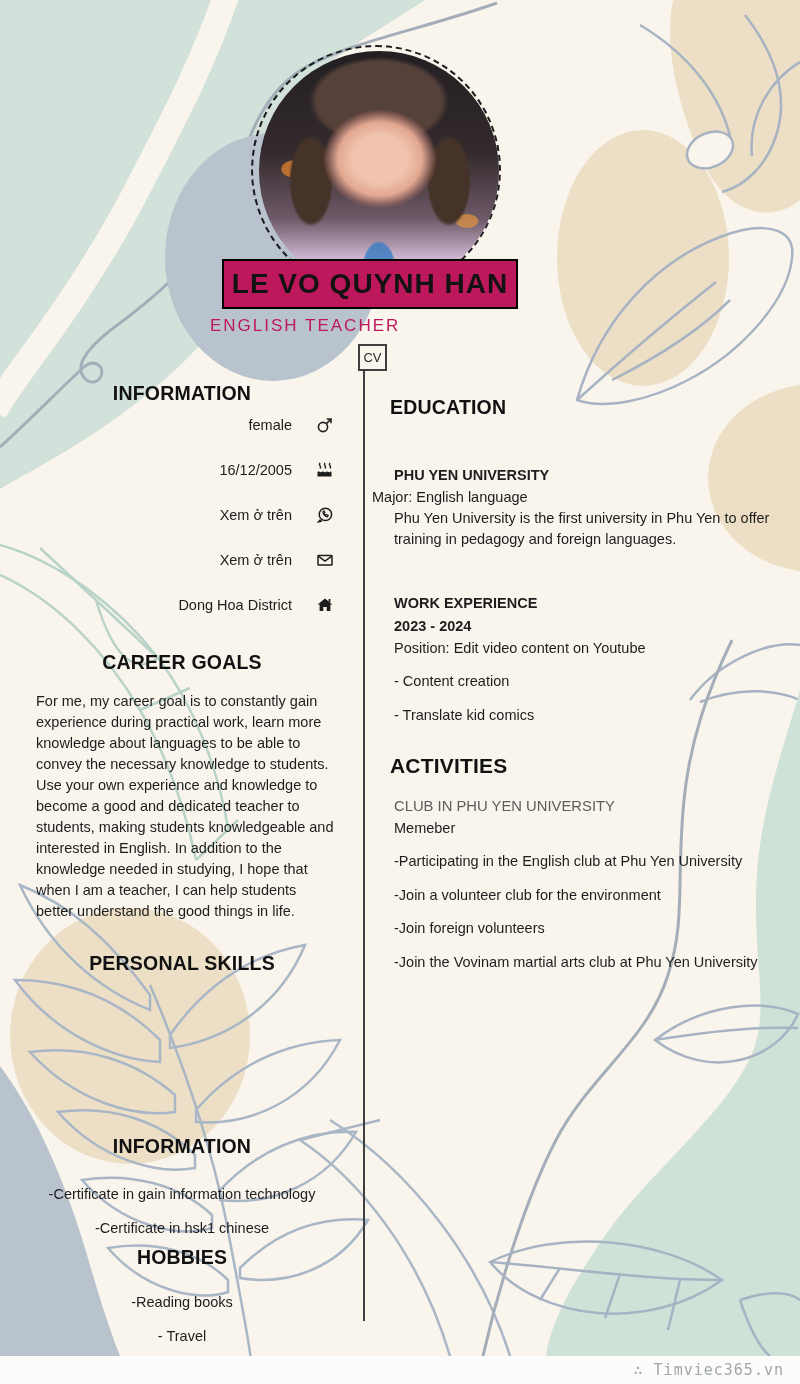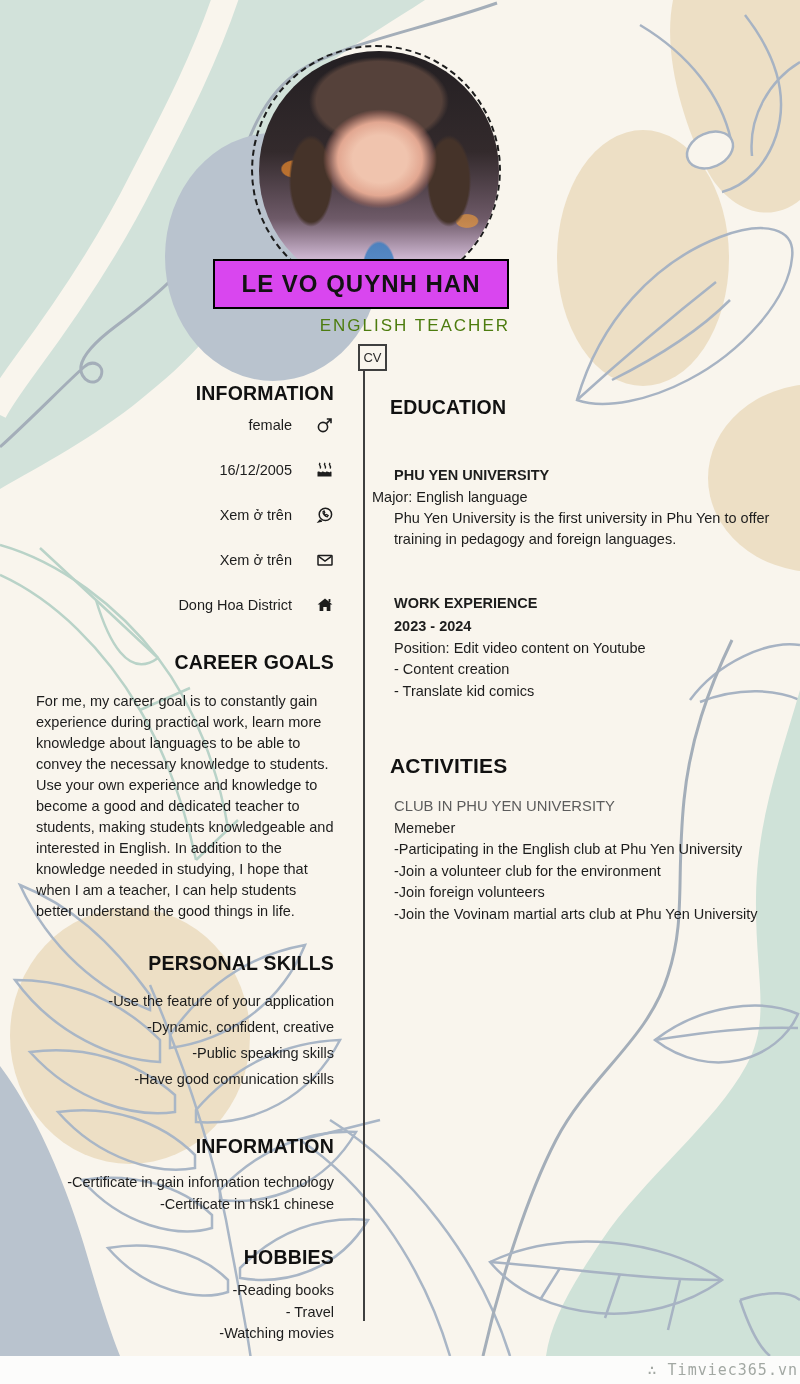--- a/index.html
+++ b/index.html
@@ -21,53 +21,53 @@
       radial-gradient(26px 46px at 120px 220px, rgba(63,127,193,.85) 0 60%, transparent 66%),
       radial-gradient(62px 54px at 121px 108px, #f0c4ae 0 44%, #e2a791 68%, rgba(150,100,90,.55) 86%, transparent 92%),
       radial-gradient(92px 58px at 120px 50px, #55413a 0 68%, transparent 76%),
       radial-gradient(30px 62px at 52px 130px, #453329 0 66%, transparent 74%),
       radial-gradient(30px 62px at 190px 130px, #453329 0 66%, transparent 74%),
       radial-gradient(22px 14px at 36px 118px, rgba(214,126,44,.8) 0 58%, transparent 66%),
       radial-gradient(18px 11px at 208px 170px, rgba(228,150,62,.7) 0 58%, transparent 66%),
       linear-gradient(180deg, #231f22 0%, #332a2c 42%, #6e5a68 70%, #ccb4cf 86%, #e9dcee 100%);
   }
 
-  .name-plate { position:absolute; left:213px; top:259px; width:296px; height:50px; z-index:3;
-    background:#d946ef; border:2px solid #000; display:flex; align-items:center; justify-content:center;
-    font-size:24px; font-weight:bold; letter-spacing:1px; color:#121212; }
+  .name-plate { position:absolute; left:222px; top:259px; width:296px; height:50px; z-index:3;
+    background:#be185d; border:2px solid #000; display:flex; align-items:center; justify-content:center;
+    font-size:28px; font-weight:bold; letter-spacing:1px; color:#121212; }
   .subtitle { position:absolute; left:210px; top:317px; width:300px; height:15px; z-index:3;
-    overflow:hidden; text-align:right; font-size:17px; letter-spacing:2px; color:#4d7c0f;
+    overflow:hidden; text-align:left; font-size:17px; letter-spacing:2px; color:#be185d;
     line-height:17px; font-weight:500; }
   .cv-badge { position:absolute; left:358px; top:344px; width:29px; height:27px; z-index:3;
     border:2px solid #3f3f3f; background:#f9f5ed; display:flex; align-items:center; justify-content:center;
     font-size:13px; color:#2b2b2b; }
   .divider { position:absolute; left:363px; top:371px; width:2px; height:950px; background:#3f3f3f; z-index:3; }
   .abs { position:absolute; }
 
   h2 { font-size:19.5px; font-weight:bold; letter-spacing:.2px; color:#111; }
-  .t-right { text-align:right; }
+  .t-right { text-align:center; }
   .body-txt { font-size:14.5px; line-height:21px; color:#1d1d1d; }
 
   .info-rows { position:absolute; left:30px; top:402px; width:304px; z-index:4; }
   .info-row { height:45px; display:flex; align-items:center; justify-content:flex-end; gap:24px; }
   .info-row .val { font-size:14.5px; }
   .icon { width:18px; height:18px; flex:0 0 18px; display:inline-block; }
   .icon svg { display:block; }
 
   .list { font-size:14.5px; }
   .lh26 li { line-height:26px; }
-  .lh21 li { line-height:21.5px; }
+  .lh21 li { line-height:21.5px;margin-top:12px; }
   ul { list-style:none; }
 
   .edu-school, .work-head, .work-period { font-weight:bold; font-size:14.5px; line-height:22px; }
   .club-line { color:#5c5c5c; font-size:14.8px; line-height:21px; }
 
   .footer-strip { position:absolute; left:0; top:1356px; width:800px; height:28px;
     background:#fcfcfb; z-index:5; display:flex; align-items:center; justify-content:flex-end;
-    padding-right:2px; }
+    padding-right:16px; }
   .watermark { font-family:"DejaVu Sans Mono",monospace; font-size:15px; letter-spacing:1px; color:#a2a8a3; }
 </style>
 </head>
 <body>
 
 <div class="cv">
 
   <svg class="bg" width="800" height="1356" viewBox="0 0 800 1356">
 
     <path d="M0,0 H425 C360,42 322,62 296,96 C270,130 281,182 260,242 C236,316 190,360 140,400 C96,436 40,466 0,489 Z" fill="#d2e2da"></path>
@@ -202,26 +202,20 @@
           <rect x="12.6" y="3" width="1.8" height="3" fill="#1d1d1d"></rect>
         </svg>
       </span>
     </div>
   </div>
 
   <h2 class="abs t-right" style="left:30px; top:651px; width:304px; z-index:4;">CAREER GOALS</h2>
   <p class="abs body-txt" style="left:36px; top:691px; width:298px; z-index:4;">For me, my career goal is to constantly gain experience during practical work, learn more knowledge about languages to be able to convey the necessary knowledge to students. Use your own experience and knowledge to become a good and dedicated teacher to students, making students knowledgeable and interested in English. In addition to the knowledge needed in studying, I hope that when I am a teacher, I can help students better understand the good things in life.</p>
 
   <h2 class="abs t-right" style="left:30px; top:952px; width:304px; z-index:4;">PERSONAL SKILLS</h2>
-  <ul class="abs list t-right lh26" style="left:30px; top:988px; width:304px; z-index:4;">
-    <li>-Use the feature of your application</li>
-    <li>-Dynamic, confident, creative</li>
-    <li>-Public speaking skills</li>
-    <li>-Have  good comunication skills</li>
-  </ul>
 
   <h2 class="abs t-right" style="left:30px; top:1135px; width:304px; z-index:4;">INFORMATION</h2>
   <ul class="abs list t-right lh21" style="left:30px; top:1172px; width:304px; z-index:4;">
     <li>-Certificate in gain information technology</li>
     <li>-Certificate in hsk1 chinese</li>
   </ul>
 
   <h2 class="abs t-right" style="left:30px; top:1246px; width:304px; z-index:4;">HOBBIES</h2>
   <ul class="abs list t-right lh21" style="left:30px; top:1280px; width:304px; z-index:4;">
     <li>-Reading books</li>

